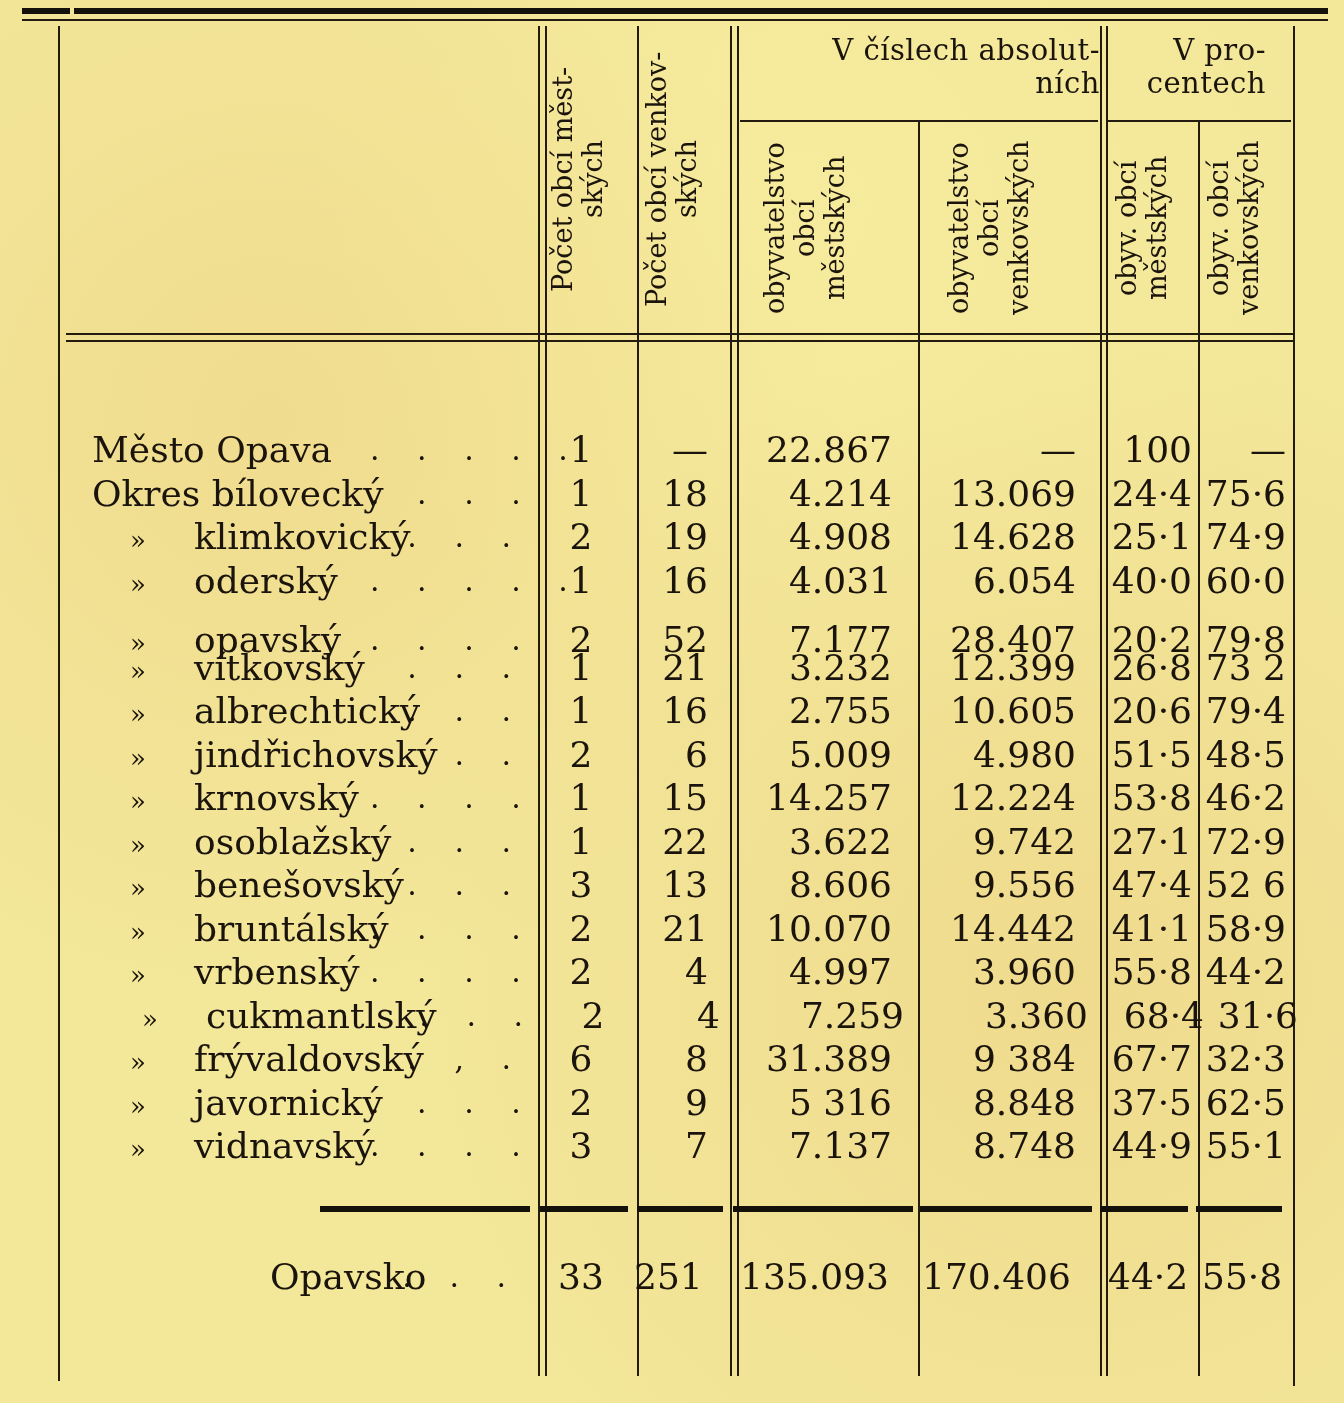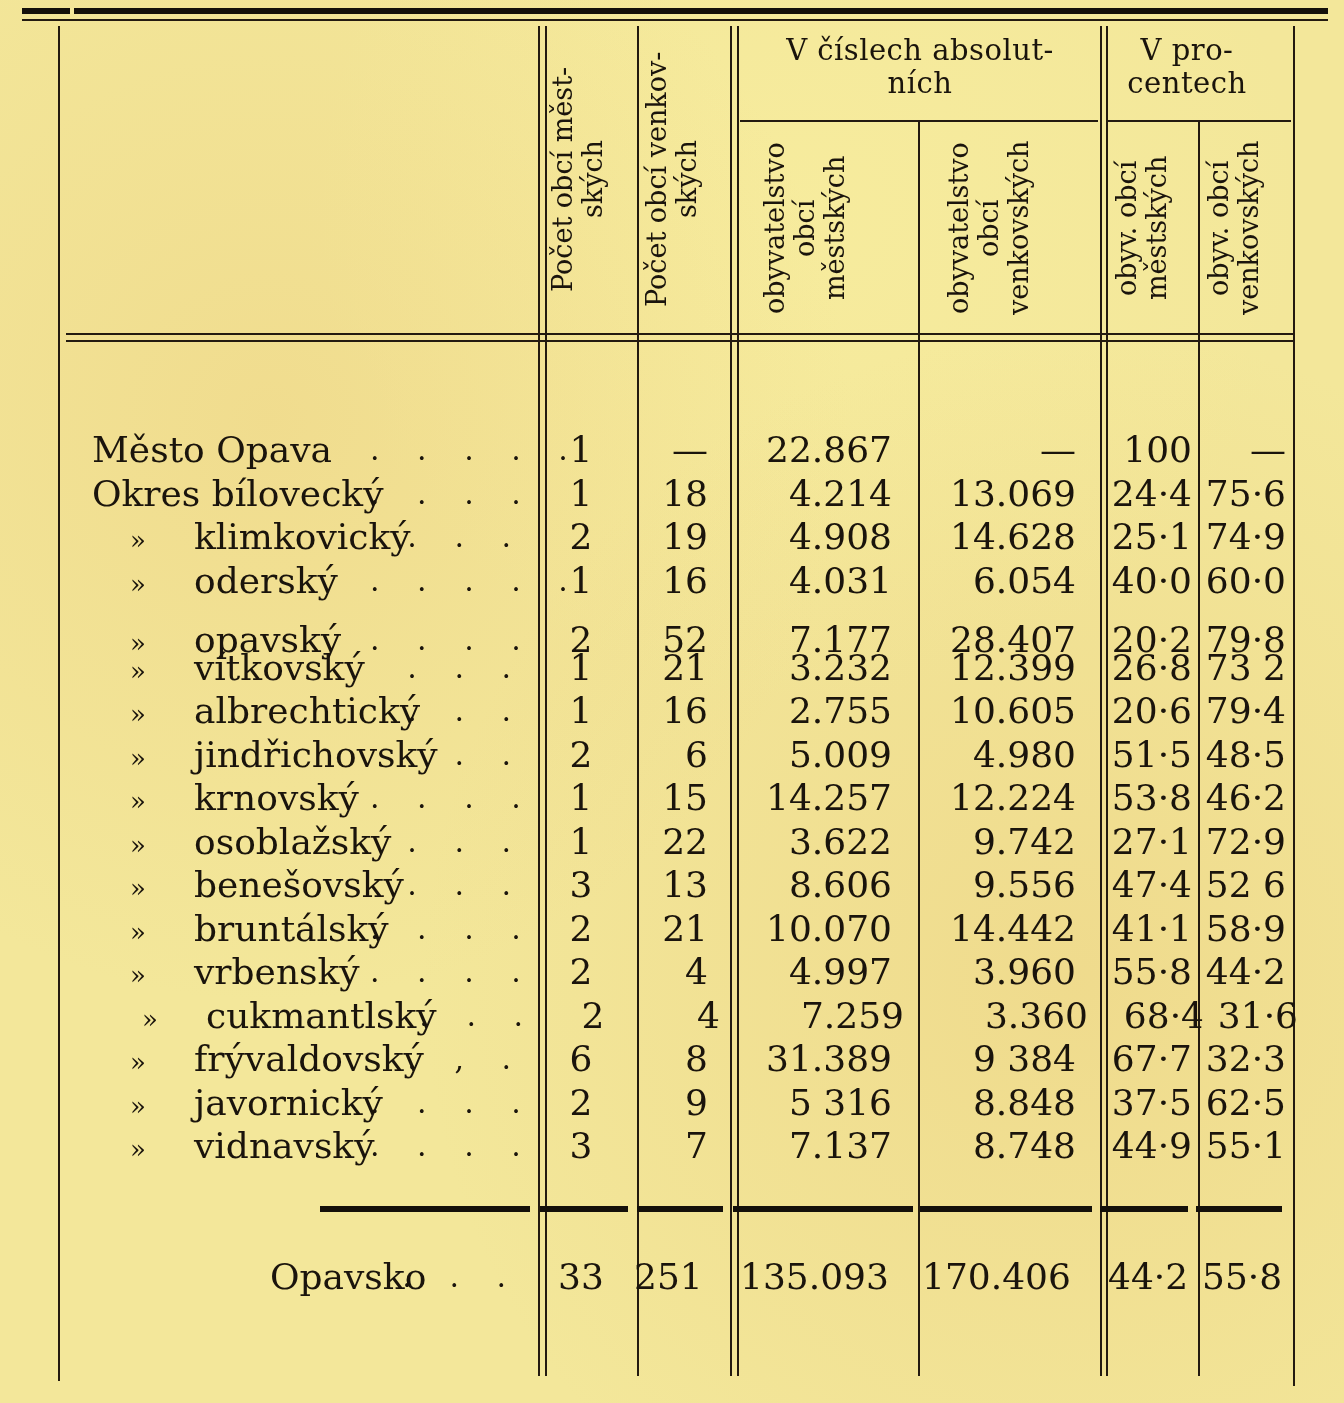--- a/index.html
+++ b/index.html
@@ -22,21 +22,21 @@
   .top-rule-thin  { position: absolute; left: 22px; top: 19px; width: 1306px; height: 2px; background: #231a10; }
 
   
   .vline { position: absolute; background: #231a10; width: 2px; }
 
   
   .hline { position: absolute; background: #231a10; height: 2px; }
   .hthick { position: absolute; background: #14100a; height: 6px; }
 
   
-  .hdr-group { position: absolute; text-align: center; font-size: 29px; line-height: 33px; letter-spacing: 0.5px; }
+  .hdr-group { position: absolute; text-align: right; font-size: 29px; line-height: 33px; letter-spacing: 0.5px; }
   .vhdr {
     position: absolute;
     writing-mode: vertical-rl; transform: rotate(180deg);
     text-align: center; font-size: 27px; line-height: 30px;
     white-space: pre-line;
   }
 
   
   .row { position: absolute; left: 0; width: 1344px; height: 44px; font-size: 36px; line-height: 44px; }
   .cell { position: absolute; top: 0; white-space: nowrap; }

